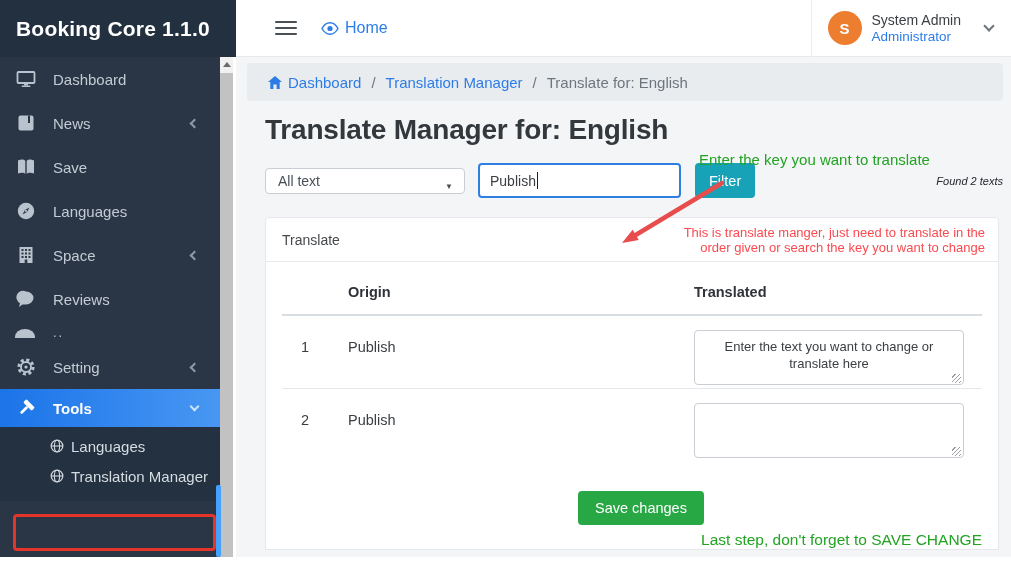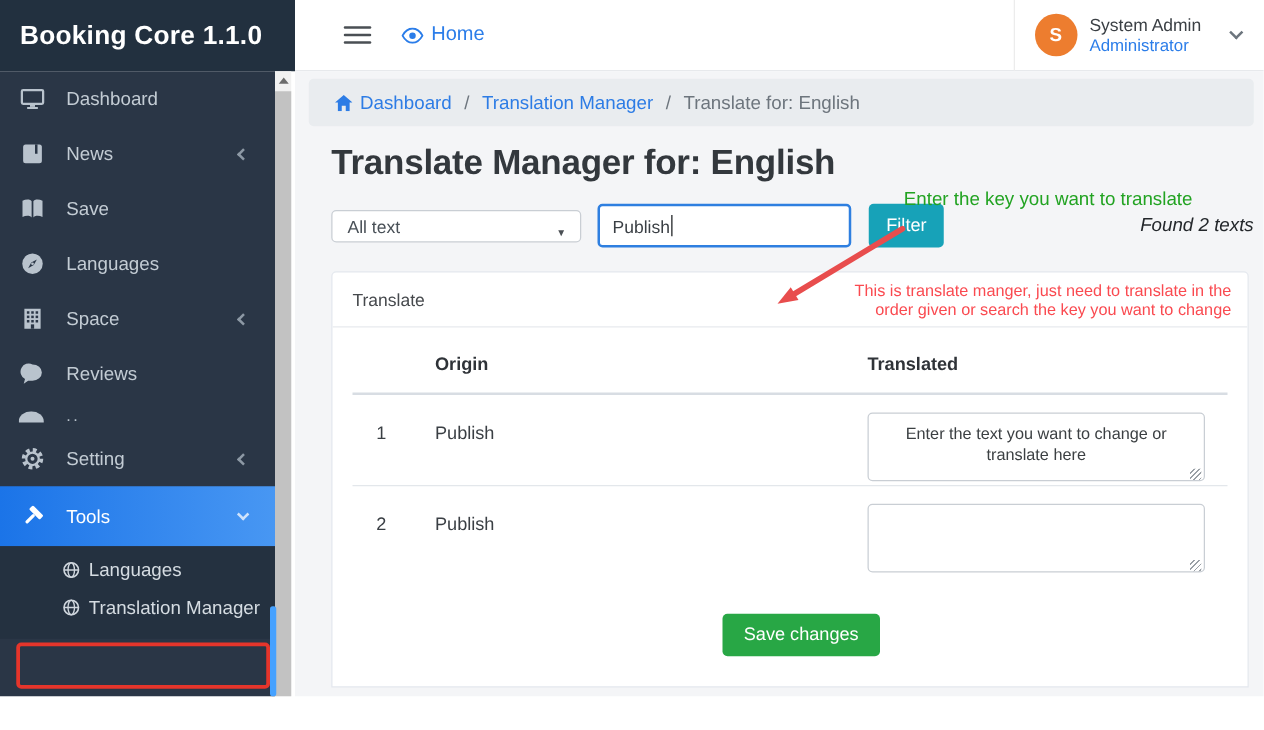--- a/index.html
+++ b/index.html
@@ -13,21 +13,21 @@
   .side-body { position:absolute; left:0; top:57px; width:220px; height:500px; background:#2a3646; overflow:hidden; }
   .nav-item { height:44px; display:flex; align-items:center; padding-left:15px; color:#c3ccd4; font-size:15px; cursor:pointer; }
   .nav-item .nicon { width:22px; height:22px; margin-right:16px; color:#b9c3cd; display:flex; align-items:center; justify-content:center; }
   .nav-item .nlabel { flex:1; }
   .chev-left { width:7px; height:7px; border-left:2px solid #8d99a5; border-bottom:2px solid #8d99a5; transform:rotate(45deg); margin-right:22px; }
   .chev-down { width:7px; height:7px; border-left:2px solid #cfe3fb; border-bottom:2px solid #cfe3fb; transform:rotate(-45deg); margin-right:22px; margin-top:-3px; }
   .nav-partial { height:24px; display:flex; align-items:flex-start; padding-left:15px; color:#b9c3cd; overflow:hidden; }
   .partial-blob { width:22px; height:9px; margin-right:16px; margin-top:8px; overflow:hidden; }
   .partial-blob i { display:block; width:20px; height:16px; background:#b9c3cd; border-radius:50% 50% 40% 40%; }
   .partial-dots { font-size:13px; letter-spacing:2px; margin-top:4px; }
-  .nav-active { height:48px; background:linear-gradient(90deg,#1b74e8,#4897f3); color:#ffffff; }
+  .nav-active { height:38px; background:linear-gradient(90deg,#1b74e8,#4897f3); color:#ffffff;font-weight:bold; }
   .nav-active .nicon { color:#ffffff; }
   .submenu { background:#243140; padding:4px 0 10px 0; }
   .sub-item { height:30px; display:flex; align-items:center; padding-left:50px; color:#d5dce2; font-size:15px; cursor:pointer; }
   .sub-item .gicon { margin-right:7px; display:flex; color:#cfd6dd; }
   
   .scroll-strip { position:absolute; left:220px; top:57px; width:13px; height:500px; background:#f1f1f1; }
   .scroll-up { height:15px; display:flex; align-items:center; justify-content:center; }
   .scroll-up span { width:0; height:0; border-left:4px solid transparent; border-right:4px solid transparent; border-bottom:5px solid #6b6b6b; display:block; }
   .scroll-thumb { position:absolute; left:0; top:16px; width:13px; height:484px; background:#c2c2c2; }
   .slim-thumb { position:absolute; left:216px; top:485px; width:5px; height:72px; background:#45a1ff; border-radius:2px; }
@@ -53,41 +53,41 @@
 
   .content { position:relative; padding:13px 0 12px 29px; }
   .page-title { font-size:28px; font-weight:600; color:#33383d; letter-spacing:-.2px; }
 
   .controls { display:flex; align-items:center; margin-top:17px; width:738px; }
   .sel-box { position:relative; width:200px; height:26px; background:#ffffff; border:1px solid #c9ced4; border-radius:4px; display:flex; align-items:center; padding-left:12px; font-size:14px; color:#495057; cursor:pointer; }
   .sel-caret { position:absolute; right:11px; top:13px; font-size:8px; color:#4a4f54; }
   .search-box { margin-left:13px; width:203px; height:35px; background:#ffffff; border:2px solid #2e7fe0; border-radius:4px; display:flex; align-items:center; padding-left:10px; font-size:14px; color:#3a3f44; }
   .caret-bar { display:inline-block; width:1px; height:17px; background:#1b1e21; margin-left:1px; }
   .btn-filter { margin-left:14px; height:35px; padding:0 14px; background:#17a2b8; border:none; border-radius:4px; color:#ffffff; font-size:14.5px; font-family:"Liberation Sans", sans-serif; cursor:pointer; }
-  .found-text { margin-left:auto; font-size:15px; font-style:italic; color:#23272b;text-align:right; }
+  .found-text { margin-left:auto; font-size:11px; font-style:italic; color:#23272b;text-align:right; }
 
   .card { margin-top:19px; width:734px; height:333px; background:#ffffff; border:1px solid #e4e8ee; border-radius:4px 4px 0 0; position:relative; overflow:hidden; }
   .card-head { height:44px; border-bottom:1px solid #e7eaee; display:flex; align-items:center; padding-left:16px; font-size:14px; color:#46494d; position:relative; }
   .card-hint { position:absolute; right:13px; top:7px; text-align:right; font-size:13px; line-height:15px; color:#fa4a50; }
   .card-body { padding:0 16px; }
   .t-row { display:flex;justify-content:space-between; }
   .col-idx { width:66px; padding-left:19px; }
   .col-origin { flex:1; }
   .col-trans { width:288px; }
   .t-head { padding:22px 0 14px 0; border-bottom:2px solid #d8dde3; font-size:14.5px; font-weight:700; color:#2f3338; }
   .t-data { padding-top:14px; height:73px; border-bottom:1px solid #e3e7eb; font-size:14.5px; color:#3a3f44; }
   .t-data.last { border-bottom:none; height:78px; }
   .t-data .cell-text { padding-top:9px; display:block; }
   .ta-wrap { position:relative; width:270px; }
   .ta-wrap textarea { width:270px; height:55px; border:1px solid #c9ced4; border-radius:4px; resize:none; font-family:"Liberation Sans", sans-serif; font-size:13px; color:#3c4043; text-align:center; padding:7px 10px 4px 10px; line-height:17px; outline:none; }
   .grip { position:absolute; right:3px; bottom:5px; width:9px; height:9px; background:repeating-linear-gradient(135deg, transparent 0 2px, #9aa0a6 2px 3px); cursor:nwse-resize; }
   .btn-save { margin:24px 0 0 296px; height:34px; padding:0 17px; background:#28a745; border:none; border-radius:4px; color:#ffffff; font-size:14.5px; font-family:"Liberation Sans", sans-serif; cursor:pointer; }
   .save-hint { position:absolute; right:16px; top:313px; font-size:15.5px; color:#22a322; }
 
-  .green-note { position:absolute; left:487px; top:50px; font-size:15px; color:#22a322; }
+  .green-note { position:absolute; left:463px; top:50px; font-size:15px; color:#22a322; }
   .arrow-svg { position:absolute; left:360px; top:112px; pointer-events:none; }
 </style>
 </head>
 <body>
 
 <div class="app-row">
 
   <div class="sidebar">
     <div class="logo-bar">
       <span class="logo-text">Booking Core 1.1.0</span>
@@ -336,20 +336,21 @@
             <div class="col-trans">
               <div class="ta-wrap">
                 <textarea style=""></textarea>
                 <span class="grip"></span>
               </div>
             </div>
           </div>
 
           <button class="btn-save">Save changes</button>
         </div>
+        <span class="save-hint">Last step, don't forget to  SAVE CHANGE</span>
       </div>
 
       <span class="green-note">Enter the key you want to translate</span>
     </div>
 
     <svg class="arrow-svg" width="160" height="90" viewBox="0 0 160 90">
       <line x1="126" y1="14" x2="38" y2="67" stroke="#e84d4d" stroke-width="4.5" stroke-linecap="round"></line>
       <polygon points="26,74 42.8,70.9 36.6,60.7" fill="#e84d4d"></polygon>
     </svg>
   </div>

